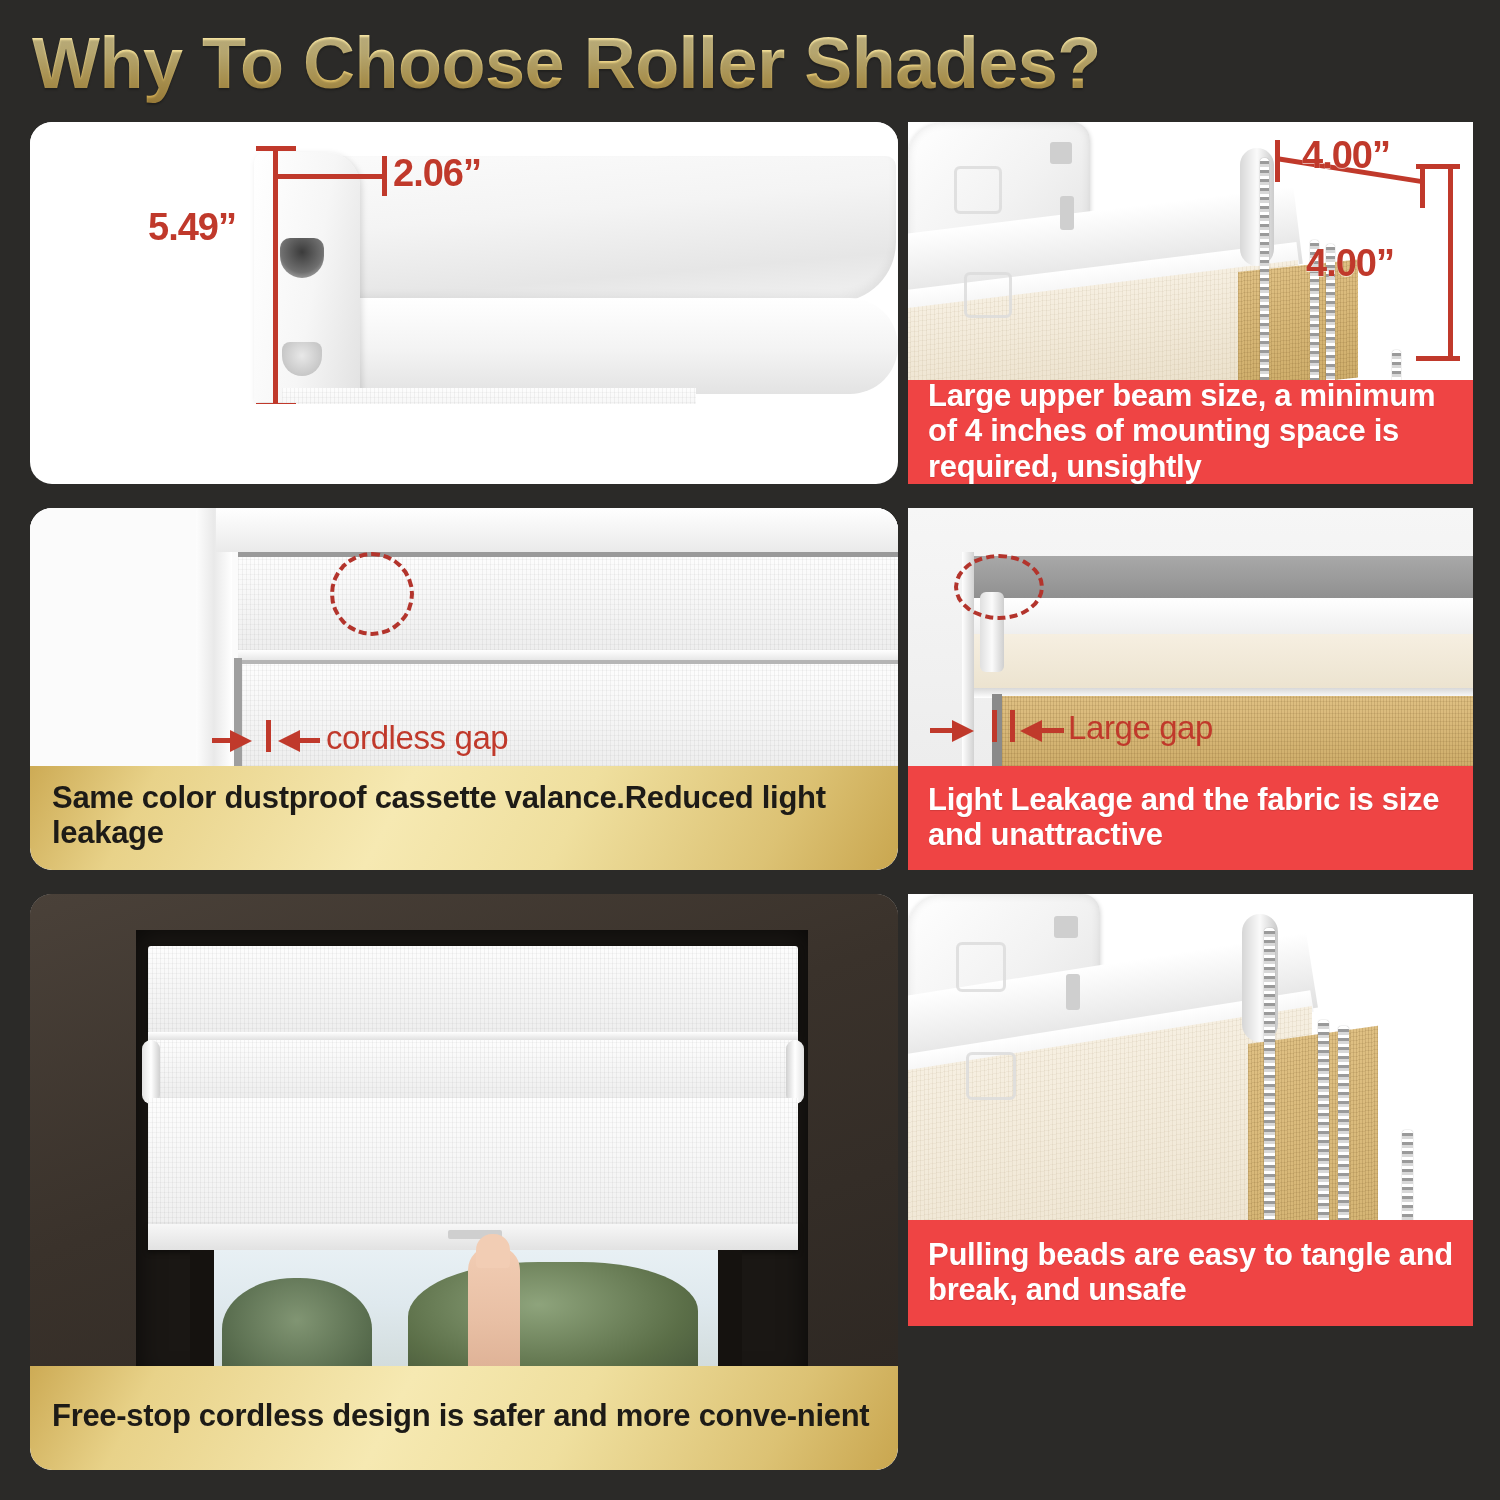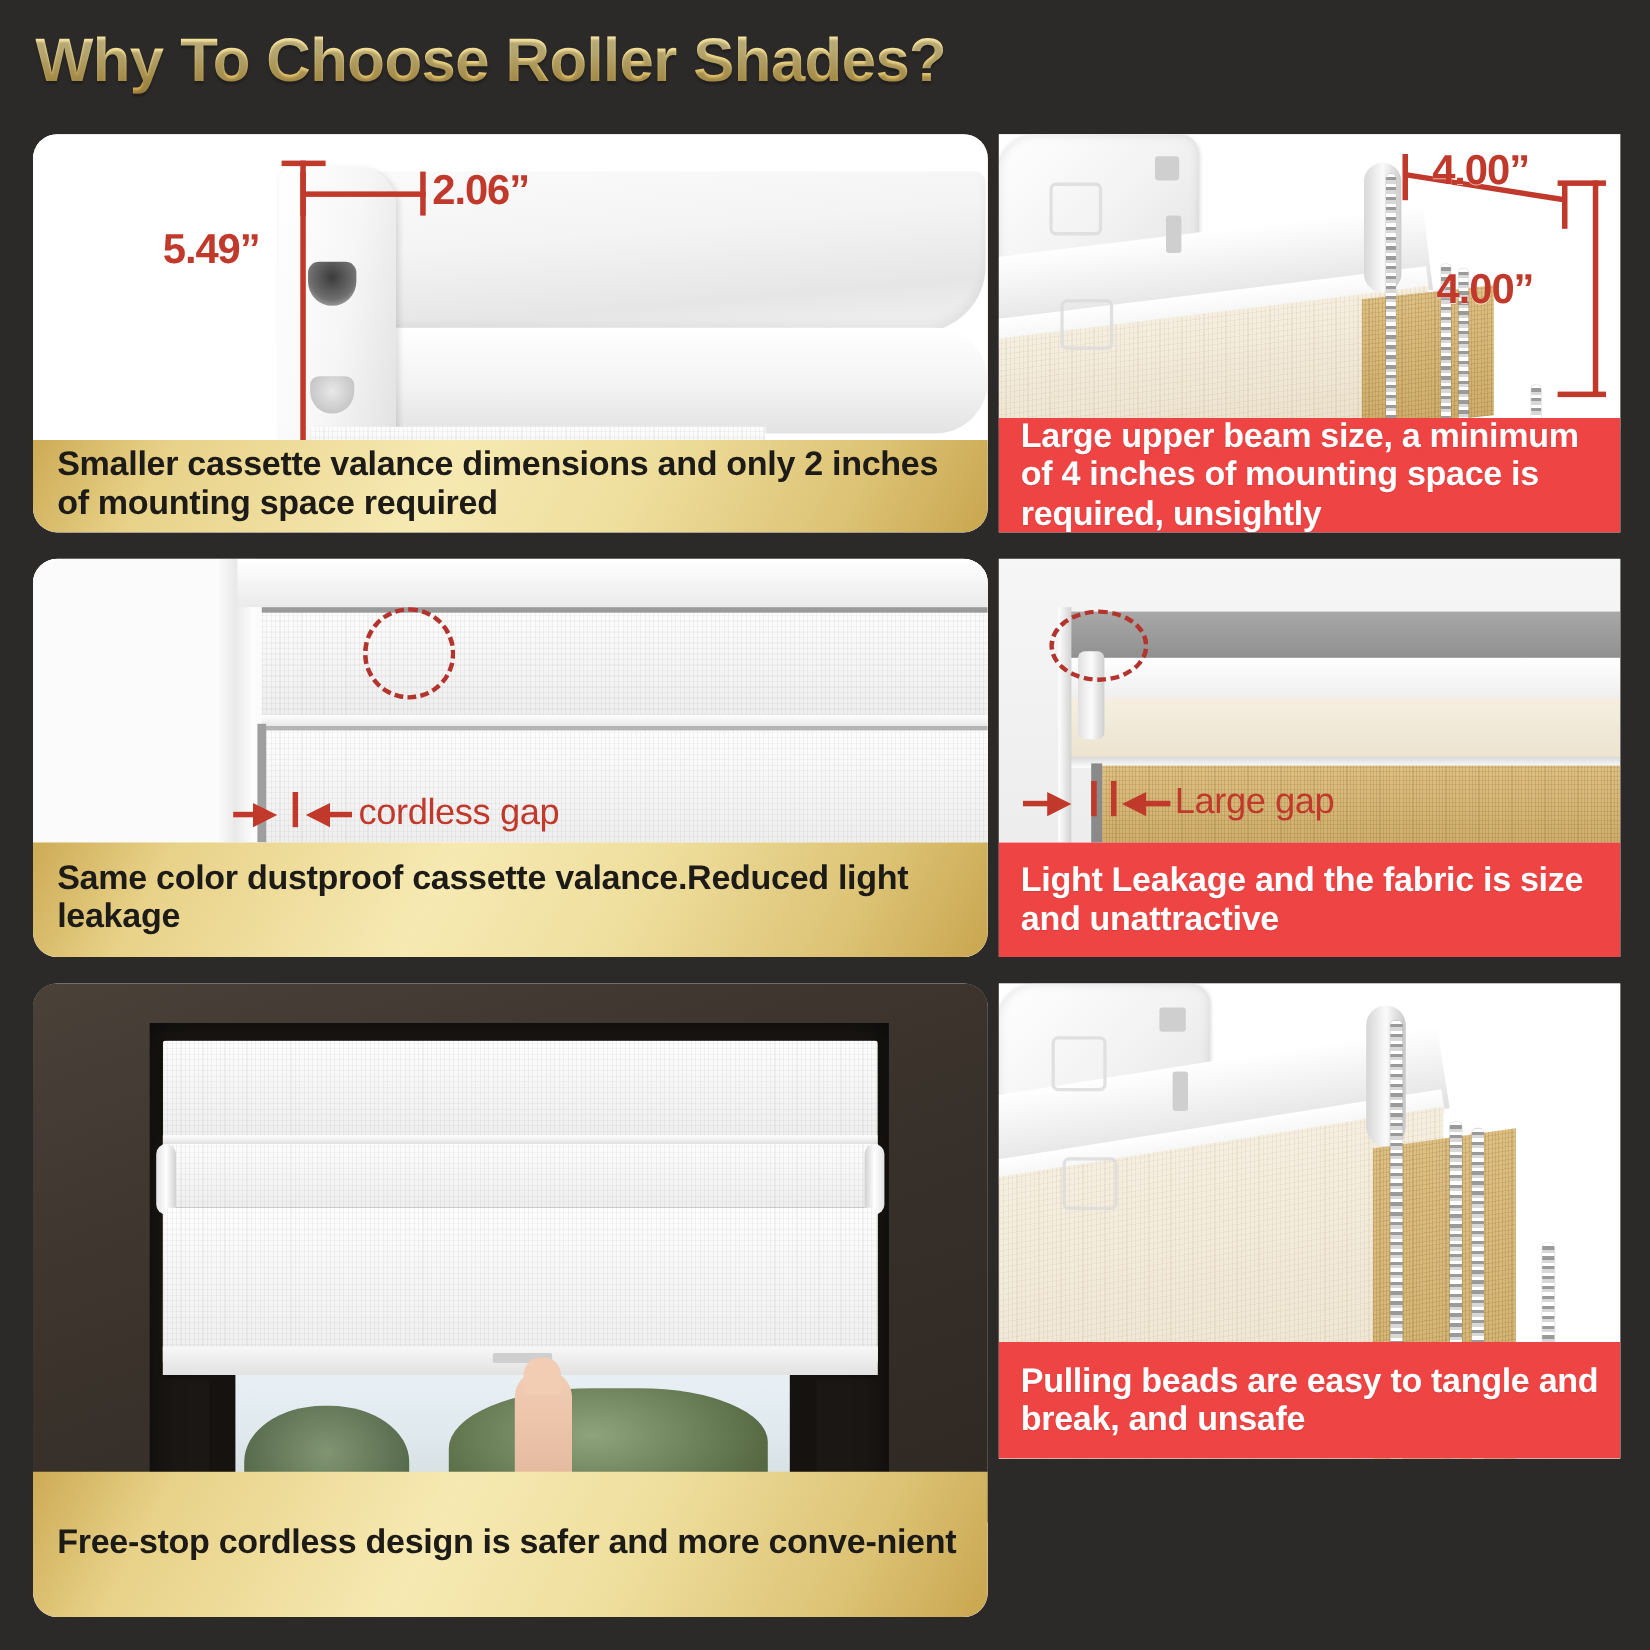--- a/index.html
+++ b/index.html
@@ -7,21 +7,21 @@
     width:1500px;height:1500px;
     background:#2b2a28;
     font-family:"Liberation Sans", sans-serif;
     overflow:hidden;
   }
   .page{position:relative;width:1500px;height:1500px;}
 
   
   .title{
     position:absolute;left:32px;top:22px;
-    font-size:56px;font-weight:bold;letter-spacing:-0.5px;
+    font-size:72px;font-weight:bold;letter-spacing:-0.5px;
     background:linear-gradient(180deg,#f7e9ae 0%,#f2dd94 38%,#ddbd66 72%,#c9a14a 100%);
     -webkit-background-clip:text;background-clip:text;
     -webkit-text-fill-color:transparent;color:#ddbd66;
     text-shadow:0 2px 2px rgba(0,0,0,0.25);
     white-space:nowrap;
   }
 
   
   .panel{position:absolute;overflow:hidden;background:#fff;}
   .panel.good{border-radius:22px;}
@@ -126,23 +126,20 @@
       <div class="rline" style="left:245px;top:52px;width:112px;height:5px;"></div>
       <div class="rline" style="left:243px;top:34px;width:5px;height:40px;"></div>
       <div class="rline" style="left:352px;top:34px;width:5px;height:40px;"></div>
       <div class="ann dim-label" style="left:363px;top:30px;">2.06”</div>
 
       <div class="rline" style="left:243px;top:24px;width:5px;height:262px;"></div>
       <div class="rline" style="left:226px;top:24px;width:40px;height:5px;"></div>
       <div class="rline" style="left:226px;top:281px;width:40px;height:5px;"></div>
       <div class="ann dim-label" style="left:118px;top:84px;">5.49”</div>
     </div>
-    <div class="cap cap-good" style="height:84px;">
-      <div class="cap-text">Smaller cassette valance dimensions and only 2 inches of mounting space required</div>
-    </div>
   </div>
 
   <div class="panel bad" style="left:908px;top:122px;width:565px;height:362px;">
     <div class="photo" style="height:268px;background:#fff;">
 
       <div style="position:absolute;left:-10px;top:64px;width:400px;height:78px;
                   transform:rotate(-7deg);transform-origin:100% 50%;
                   background:linear-gradient(180deg,#ffffff,#ececec 60%,#dedede);" class="fabric-w"></div>
       <div style="position:absolute;left:-10px;top:120px;width:400px;height:26px;
                   transform:rotate(-7deg);transform-origin:100% 50%;
@@ -300,21 +297,21 @@
 
       <div style="position:absolute;left:438px;top:352px;width:52px;height:138px;
                   background:linear-gradient(180deg,#f2cdb4 0%,#e8bfa4 55%,#dcae92 100%);
                   border-radius:24px 24px 10px 10px;"></div>
       <div style="position:absolute;left:446px;top:340px;width:34px;height:34px;
                   background:#f2cdb4;border-radius:16px 16px 4px 4px;"></div>
 
       <div style="position:absolute;left:160px;top:356px;width:24px;height:134px;background:#15120f;"></div>
       <div style="position:absolute;left:688px;top:356px;width:24px;height:134px;background:#15120f;"></div>
     </div>
-    <div class="cap cap-good" style="height:132px;">
+    <div class="cap cap-good" style="height:104px;">
       <div class="cap-text">Free-stop cordless design is safer and more conve-nient</div>
     </div>
   </div>
 
   <div class="panel bad" style="left:908px;top:894px;width:565px;height:432px;">
     <div class="photo" style="height:470px;background:#fff;">
 
       <div style="position:absolute;left:-16px;top:38px;width:420px;height:76px;
                   transform:rotate(-9deg);transform-origin:100% 50%;
                   background:linear-gradient(180deg,#ffffff,#ededed 60%,#e0e0e0);" class="fabric-w"></div>

